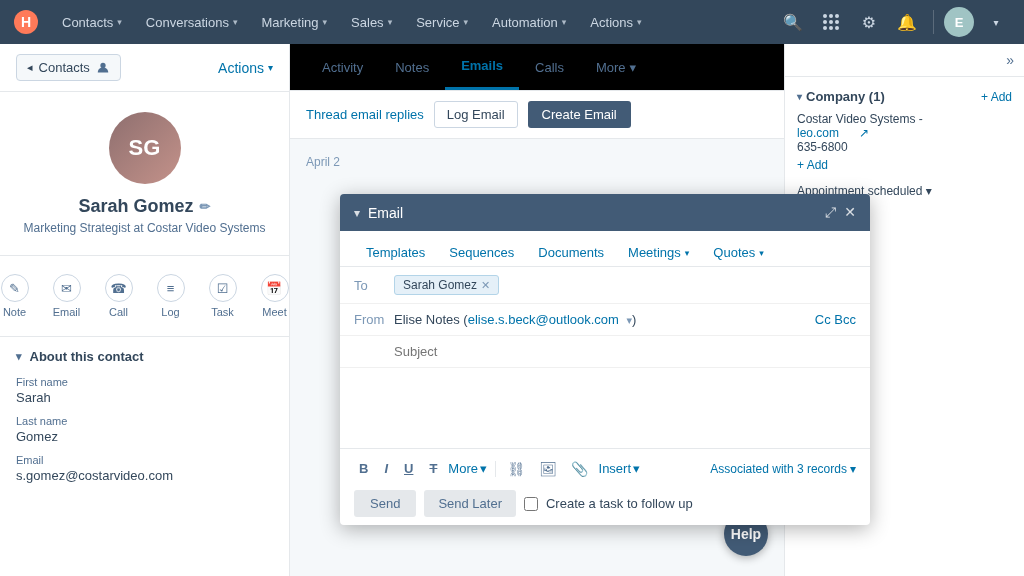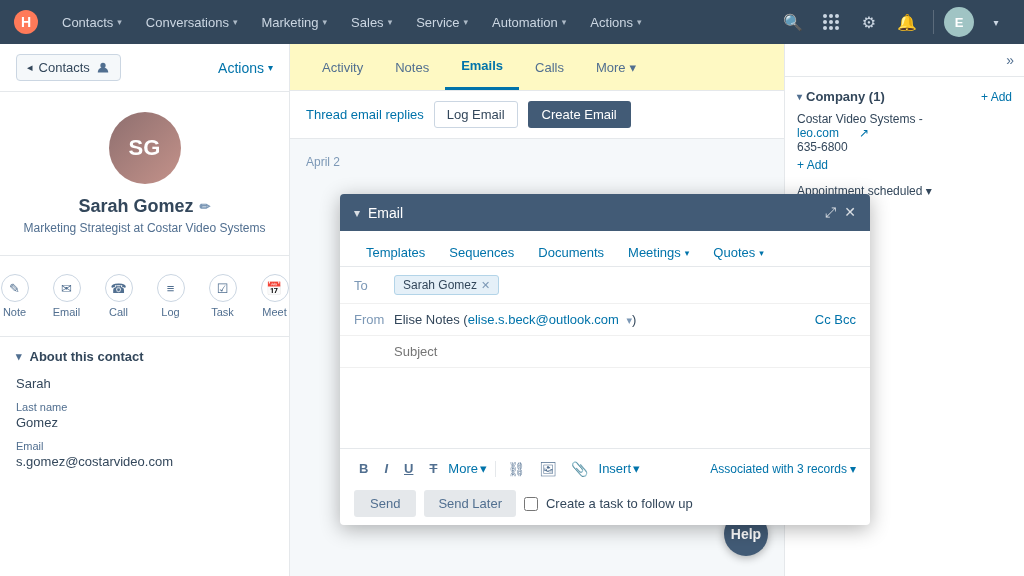--- a/index.html
+++ b/index.html
@@ -44,21 +44,21 @@
     .about-header { display: flex; align-items: center; gap: 8px; margin-bottom: 12px; cursor: pointer; color: #33475b; font-weight: 600; font-size: 13px; }
     .about-chevron { font-size: 11px; color: #516f90; }
     .field-group { margin-bottom: 10px; }
     .field-label { font-size: 11px; color: #516f90; margin-bottom: 2px; }
     .field-value { font-size: 13px; color: #33475b; }
 
     
     .main-content { flex: 1; display: flex; flex-direction: column; background: #fff; position: relative; }
 
     
-    .tabs-bar { display: flex; align-items: center; border-bottom: 1px solid #e5e8eb; padding: 0 16px; background: #fef9c3; }
+    .tabs-bar { display: flex; align-items: center; border-bottom: 1px solid #e5e8eb; padding: 0 16px; background: #000000; }
     .tab { padding: 14px 16px; cursor: pointer; font-size: 13px; color: #516f90; position: relative; }
     .tab.active { color: #0073aa; font-weight: 600; border-bottom: 3px solid #0073aa; }
     .tab-more { display: flex; align-items: center; gap: 4px; }
 
     
     .email-toolbar { display: flex; align-items: center; gap: 10px; padding: 10px 16px; border-bottom: 1px solid #e5e8eb; }
     .thread-email-link { color: #0073aa; font-size: 13px; cursor: pointer; }
     .log-email-btn { border: 1px solid #cbd6e2; background: #fff; padding: 5px 12px; border-radius: 3px; cursor: pointer; font-size: 13px; color: #33475b; }
     .create-email-btn { background: #425b76; color: #fff; border: none; padding: 6px 14px; border-radius: 3px; cursor: pointer; font-size: 13px; }
 
@@ -251,20 +251,21 @@
         <span class="action-btn-label">Meet</span>
       </div>
     </div>
 
     <div class="about-section">
       <div class="about-header">
         <span class="about-chevron">▾</span>
         <span>About this contact</span>
       </div>
       <div class="field-group">
+        <div class="field-label">First name</div>
         <div class="field-value">Sarah</div>
       </div>
       <div class="field-group">
         <div class="field-label">Last name</div>
         <div class="field-value">Gomez</div>
       </div>
       <div class="field-group">
         <div class="field-label">Email</div>
         <div class="field-value">s.gomez@costarvideo.com</div>
       </div>

